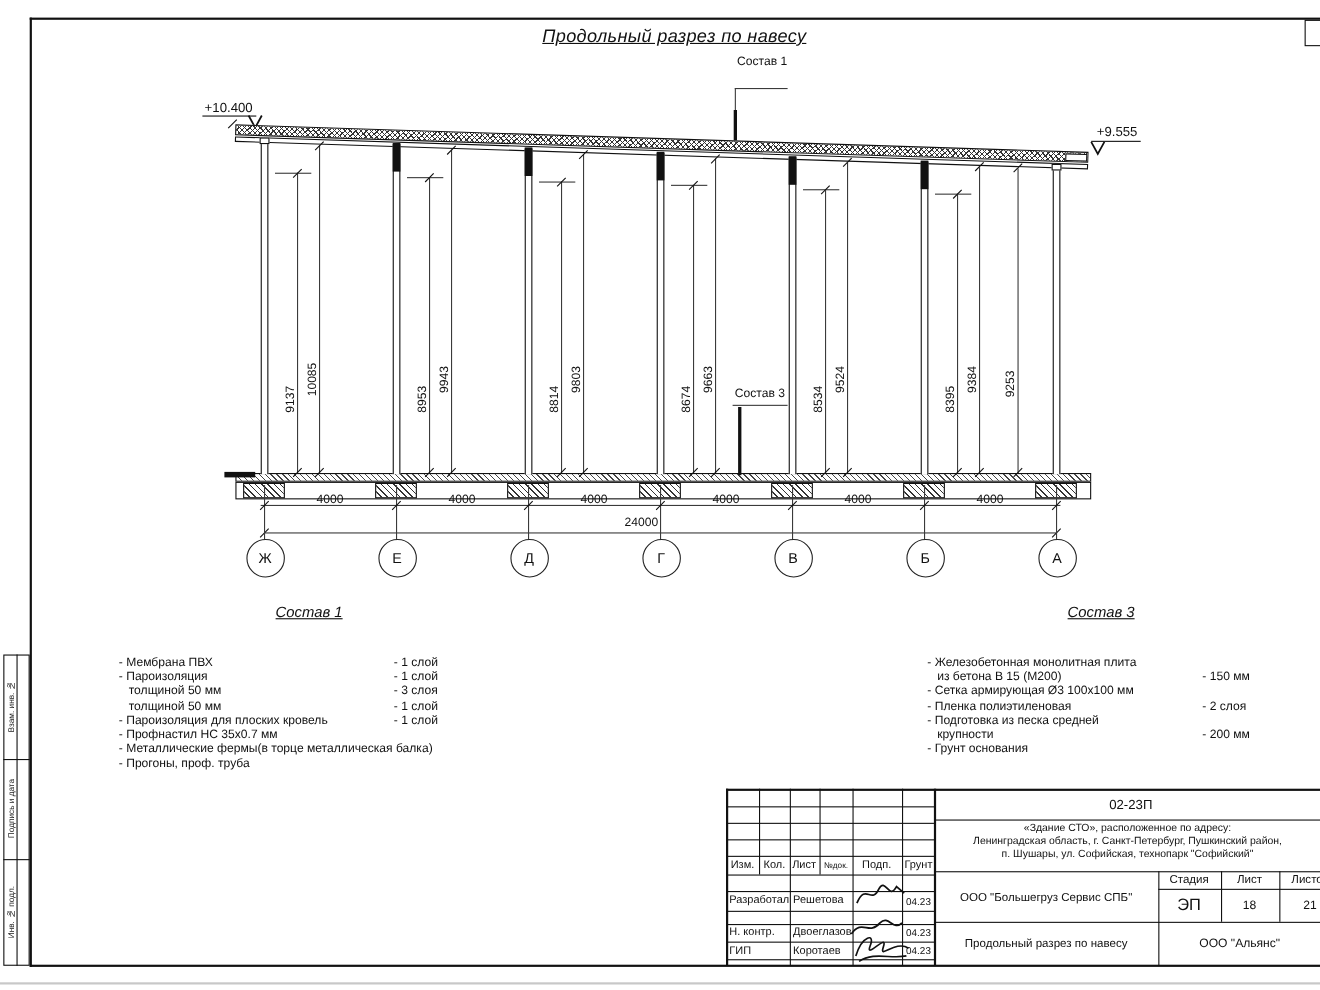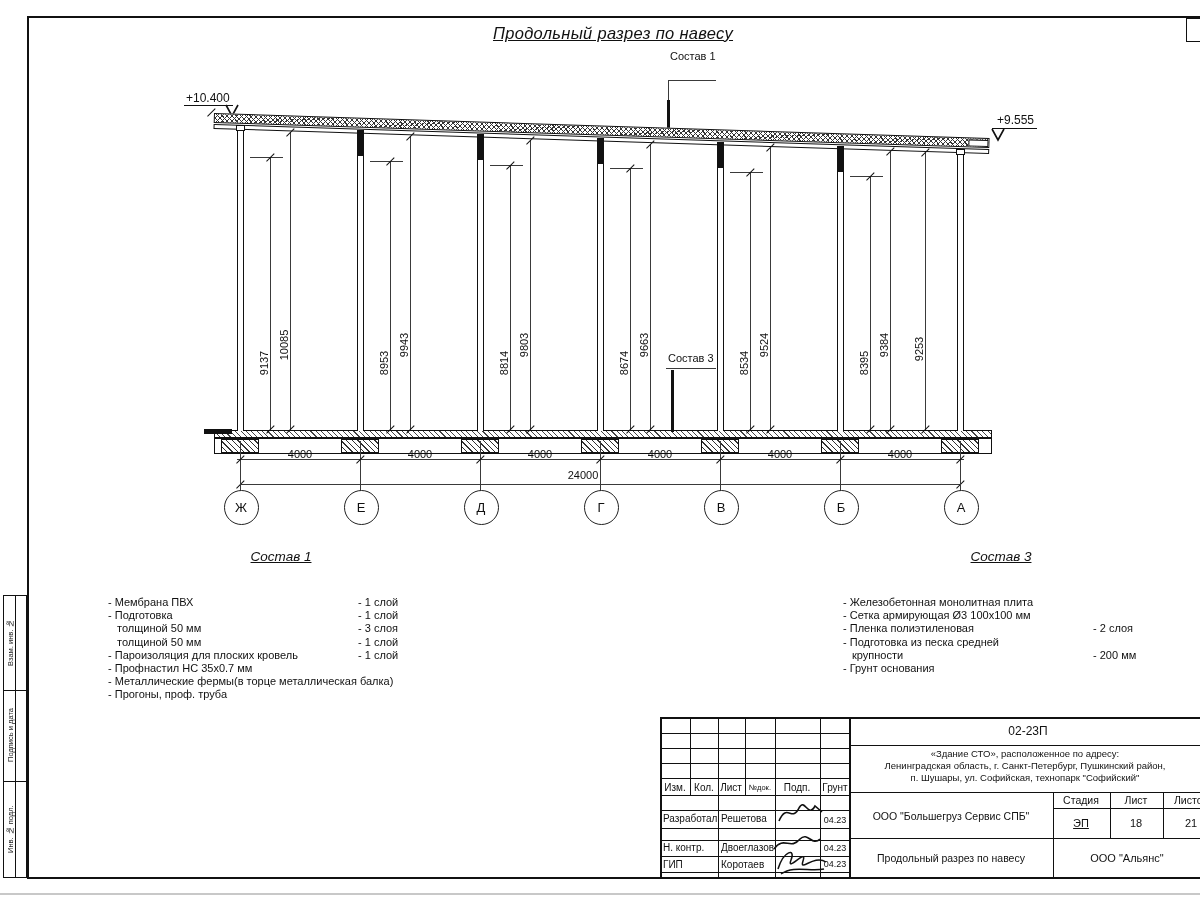--- a/index.html
+++ b/index.html
@@ -96,21 +96,21 @@
   <div class="tick" style="left:954.5px;top:483.5px;"></div>
   <div class="lbl ctr" style="left:583px;top:469px;">24000</div>
 
   <div class="comp-head" style="left:281px;top:549px;">Состав 1</div>
   <div class="abs" id="sostav1-list" style="left:108px;top:596px;width:420px;">
       <div class="comp-row">
         <span class="t">- Мембрана ПВХ</span>
         <span class="v">- 1 слой</span>
       </div>
       <div class="comp-row">
-        <span class="t">- Подготовка</span>
+        <span class="t">- Пароизоляция</span>
         <span class="v">- 1 слой</span>
       </div>
       <div class="comp-row">
         <span class="t ind">толщиной 50 мм</span>
         <span class="v">- 3 слоя</span>
       </div>
       <div class="comp-row">
         <span class="t ind">толщиной 50 мм</span>
         <span class="v">- 1 слой</span>
       </div>
@@ -130,20 +130,24 @@
         <span class="t">- Прогоны, проф. труба</span>
         <span class="v"></span>
       </div>
     </div>
 
   <div class="comp-head" style="left:1001px;top:549px;">Состав 3</div>
   <div class="abs" id="sostav3-list" style="left:843px;top:596px;width:350px;">
       <div class="comp-row">
         <span class="t">- Железобетонная  монолитная плита</span>
         <span class="v"></span>
+      </div>
+      <div class="comp-row">
+        <span class="t ind">из бетона В 15 (М200)</span>
+        <span class="v">- 150 мм</span>
       </div>
       <div class="comp-row">
         <span class="t">- Сетка армирующая Ø3 100х100 мм</span>
         <span class="v"></span>
       </div>
       <div class="comp-row">
         <span class="t">- Пленка полиэтиленовая</span>
         <span class="v">-  2 слоя</span>
       </div>
       <div class="comp-row">
@@ -328,20 +332,20 @@
     </svg>
 
     <div class="stxt sctr" style="left:1028px;top:731px;font-size:12px;">02-23П</div>
     <div class="stxt sctr" style="left:1025px;top:753px;font-size:9.5px;">«Здание СТО», расположенное по адресу:</div>
     <div class="stxt sctr" style="left:1025px;top:765px;font-size:9.5px;">Ленинградская область, г. Санкт-Петербург, Пушкинский район,</div>
     <div class="stxt sctr" style="left:1025px;top:777px;font-size:9.5px;">п. Шушары, ул. Софийская, технопарк "Софийский"</div>
     <div class="stxt sctr" style="left:951px;top:816px;font-size:10.5px;">ООО "Большегруз Сервис СПБ"</div>
     <div class="stxt sctr" style="left:1081px;top:800px;font-size:10.5px;">Стадия</div>
     <div class="stxt sctr" style="left:1136px;top:800px;font-size:10.5px;">Лист</div>
     <div class="stxt sctr" style="left:1191px;top:800px;font-size:10.5px;">Листов</div>
-    <div class="stxt sctr" style="left:1081px;top:823px;font-size:11px;text-decoration:underline;">ЭП</div>
+    <div class="stxt sctr" style="left:1081px;top:823px;font-size:15px;">ЭП</div>
     <div class="stxt sctr" style="left:1136px;top:823px;font-size:11px;">18</div>
     <div class="stxt sctr" style="left:1191px;top:823px;font-size:11px;">21</div>
     <div class="stxt sctr" style="left:951px;top:858px;font-size:10.5px;">Продольный разрез по навесу</div>
     <div class="stxt sctr" style="left:1127px;top:858px;font-size:11px;">ООО "Альянс"</div>
   </div>
 
 </div>
 
 </body></html>

